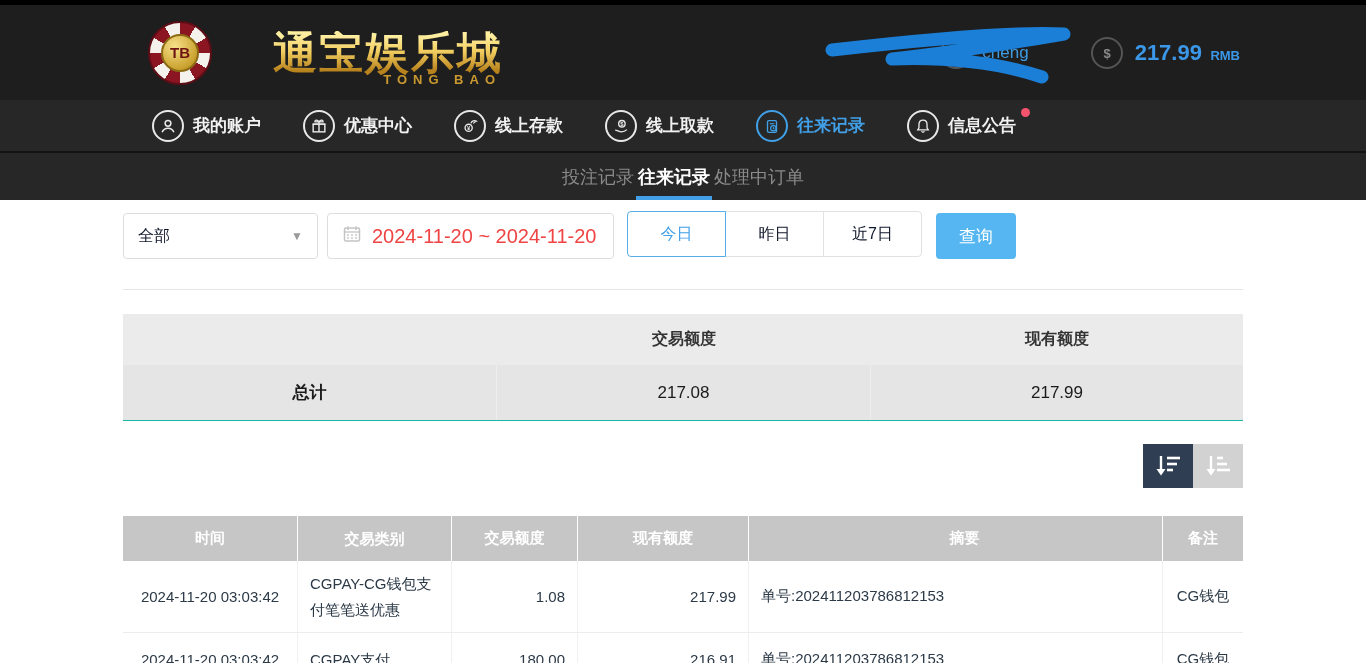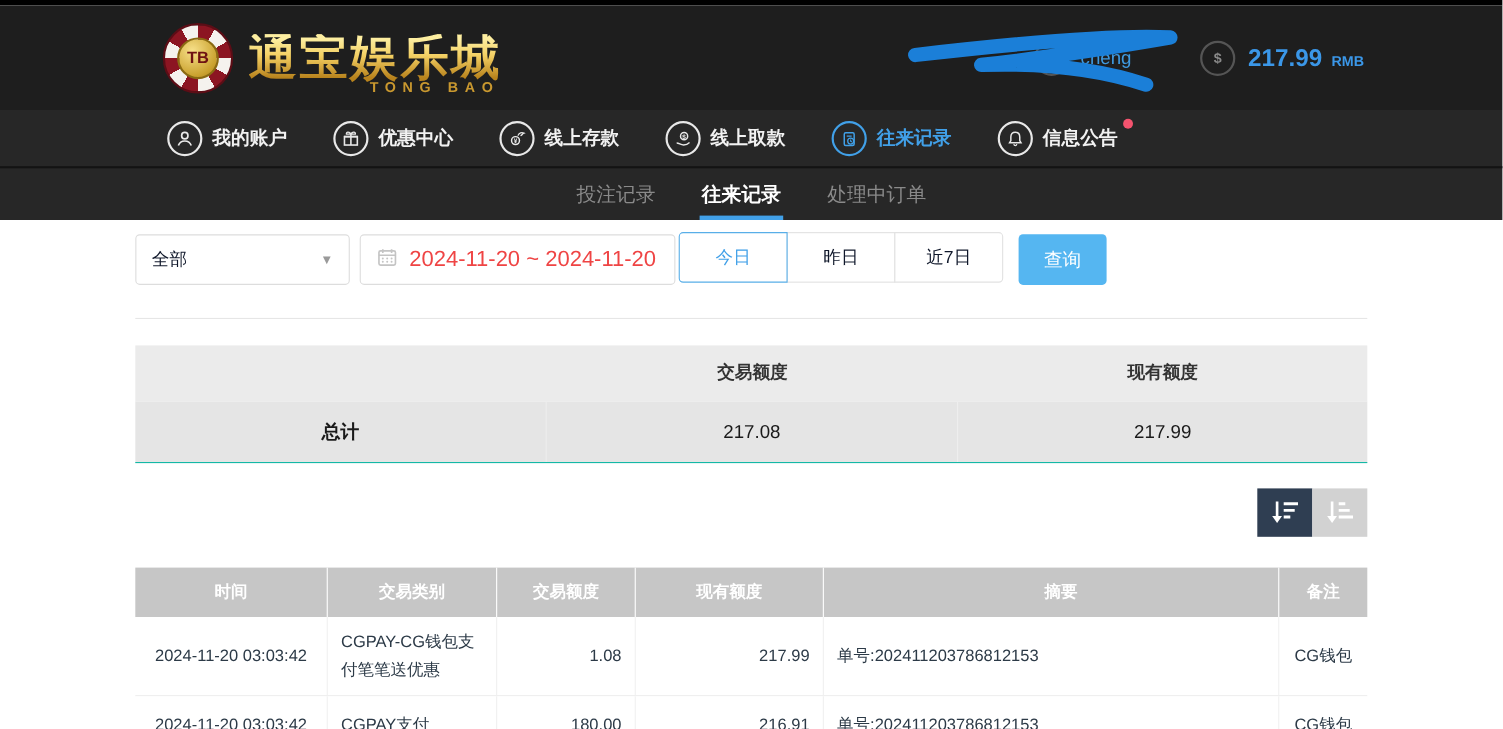--- a/index.html
+++ b/index.html
@@ -3,21 +3,21 @@
 <meta charset="utf-8">
 <style>
   * { margin:0; padding:0; box-sizing:border-box; }
   html,body { width:1366px; height:663px; overflow:hidden; background:#fff;
     font-family:"Liberation Sans","DejaVu Sans",sans-serif; }
 
   
   .top-strip { height:5px; background:#000; }
   .site-header { position:relative; height:95px; background:#1e1e1e;
     display:flex; align-items:center; }
-  .logo-wrap { display:flex; align-items:center; margin-left:148px; }
+  .logo-wrap { display:flex; align-items:center; margin-left:148px;gap:47px; }
   .chip { position:relative; width:64px; height:64px; border-radius:50%;
     background:
       repeating-conic-gradient(#8c1522 0 30deg, #f5f2ee 30deg 60deg);
     border:2px solid #5c0d16; display:flex; align-items:center; justify-content:center; }
   .chip-inner { width:38px; height:38px; border-radius:50%;
     background:radial-gradient(circle at 35% 30%, #f7e08a, #caa22f 70%, #a87d18);
     border:2px solid #8a6a12; display:flex; align-items:center; justify-content:center;
     color:#6e1212; font-weight:bold; font-size:15px; }
   .logo-text { margin-left:14px; position:relative; }
   .logo-cn { font-size:44px; font-weight:bold; letter-spacing:2px;
@@ -49,41 +49,41 @@
   .nav-item.active .nav-circle { border-color:#41a0e8; }
   .nav-item.active .nav-label { color:#41a0e8; }
   .nav-item.active svg path, .nav-item.active svg circle, .nav-item.active svg rect,
   .nav-item.active svg line { stroke:#41a0e8 !important; }
   .notif-wrap { position:relative; }
   .notif-dot { position:absolute; top:-6px; right:-14px; width:9px; height:9px;
     border-radius:50%; background:#f4536e; }
 
   
   .sub-tabs { height:49px; background:#272727; border-top:2px solid #131313;
-    display:flex; align-items:center; justify-content:center; gap:38px; }
+    display:flex; align-items:center; justify-content:center; }
   .sub-tab { position:relative; height:100%; display:flex; align-items:center;
     color:#8a8a8a; font-size:18px; cursor:pointer; padding:0 2px; }
   .sub-tab.active { color:#fff; font-weight:bold; }
   .sub-tab.active::after { content:""; position:absolute; left:0; right:0; bottom:0;
     height:4px; background:#41a0e8; }
 
   
   .content { width:1120px; margin:0 auto; }
 
   .filter-row { display:flex; align-items:center; margin-top:13px; height:46px; }
   .select-box { width:195px; height:46px; border:1px solid #ddd; border-radius:4px;
     display:flex; align-items:center; justify-content:space-between;
     padding:0 14px; cursor:pointer; background:#fff; }
   .select-value { font-size:16px; color:#0f172a; }
   .caret { color:#9a9a9a; font-size:12px; }
   .date-box { width:287px; height:46px; border:1px solid #ddd; border-radius:4px;
     display:flex; align-items:center; gap:10px; padding:0 14px; margin-left:9px;
     cursor:pointer; background:#fff; }
   .date-text { font-size:20px; color:#ef4444; white-space:nowrap; }
-  .range-group { display:flex; margin-left:3px; height:50px; }
+  .range-group { display:flex; margin-left:13px; height:50px; }
   .range-btn { width:99px; height:46px; background:#fff; border:1px solid #e2e2e2;
     color:#0f172a; font-size:16px; display:flex; align-items:center; justify-content:center;
     cursor:pointer; margin-left:-1px; }
   .range-btn:first-child { border-radius:4px 0 0 4px; margin-left:0; }
   .range-btn:last-child { border-radius:0 4px 4px 0; }
   .range-btn.active { border:1px solid #58aee8; color:#41a0e8; z-index:2; }
   .search-btn { width:80px; height:46px; margin-left:14px; background:#55b6f1;
     border:none; border-radius:4px; color:#fff; font-size:17px; cursor:pointer; }
 
   .divider { height:1px; background:#e6e6e6; margin-top:30px; }

